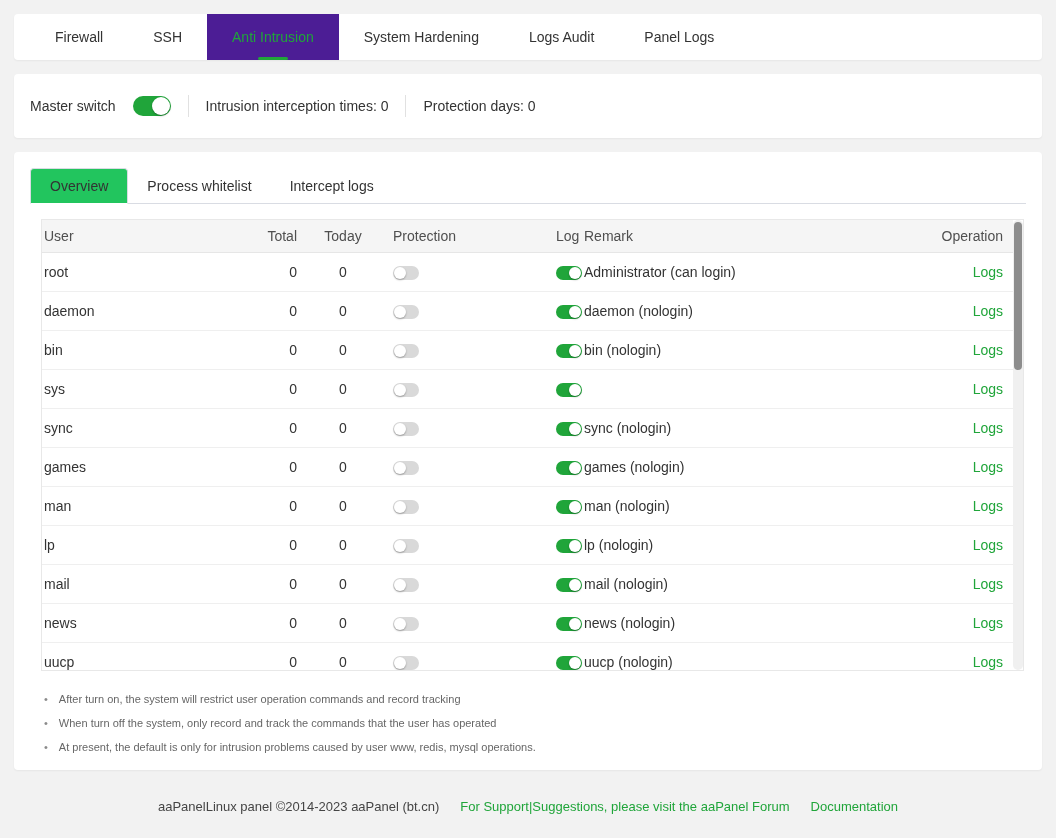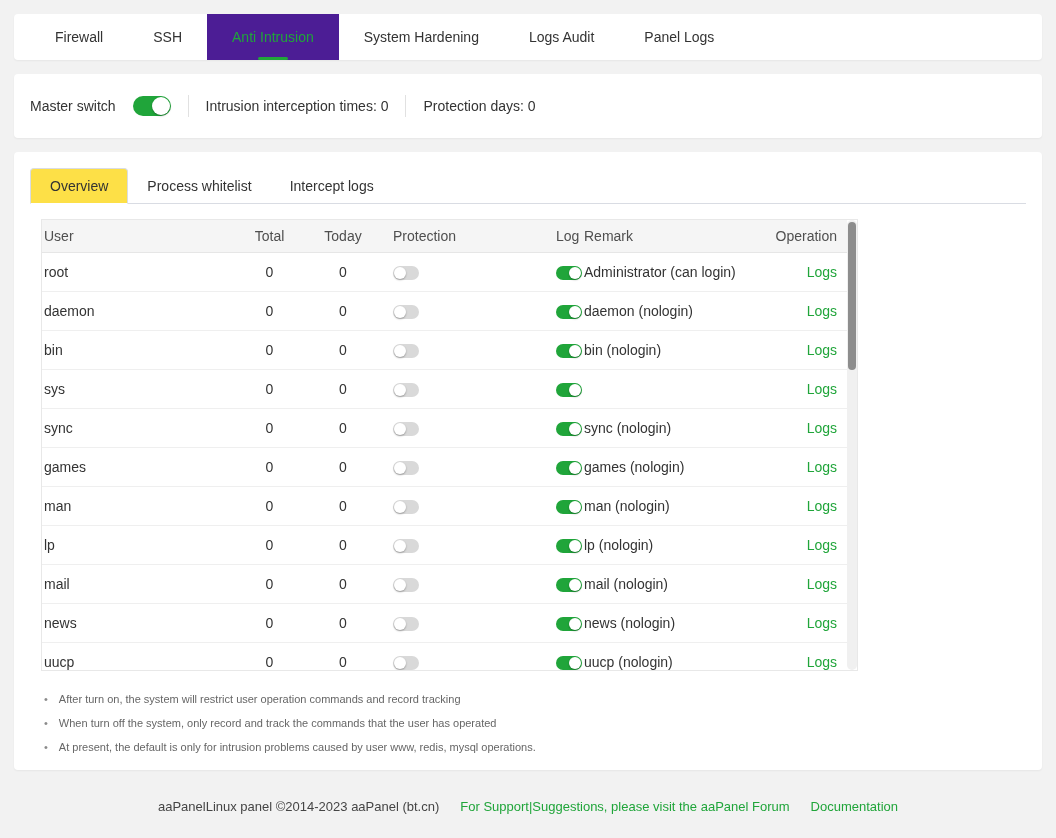--- a/index.html
+++ b/index.html
@@ -42,37 +42,37 @@
   .switch.on { background: var(--accent, #20a53a); }
   .switch.off { background: #d9d9d9; }
   .switch.on .knob { right: 1px; }
   .switch.off .knob { left: 1px; }
 
   
   .main { padding: 16px; height: 618px; }
   .inner-tabs { display: flex; align-items: stretch; height: 36px; border-bottom: 1px solid #d9dce3; }
   .inner-tab { padding: 0 19px; display: flex; align-items: center; cursor: pointer; }
   .inner-tab.active {
-    background: #fde047; border: 1px solid #d9dce3; border-bottom: 1px solid #fff;
+    background: #22c55e; border: 1px solid #d9dce3; border-bottom: 1px solid #fff;
     border-radius: 4px 4px 0 0; margin-bottom: -1px;
   }
 
   
-  .table-wrap { position: relative; margin: 15px 0 0 11px; width: 817px; height: 452px; border: 1px solid #e8e8e8; overflow: hidden; }
+  .table-wrap { position: relative; margin: 15px 0 0 11px; width: 983px; height: 452px; border: 1px solid #e8e8e8; overflow: hidden; }
   .thead, .trow {
     display: grid;
     grid-template-columns: 200px 55px 19px 54px 23px 123px 68px 1fr 92px;
     align-items: center;
     width: calc(100% - 10px);
   }
   .thead { height: 33px; background: #f5f5f5; border-bottom: 1px solid #e6e6e6; color: #4f4f4f; }
   .tbody { height: 418px; overflow: hidden; }
   .trow { height: 39px; border-bottom: 1px solid #efefef; background: #fff; }
   .c-user { grid-column: 1; padding-left: 2px; }
-  .c-total { grid-column: 2; text-align: center; }
+  .c-total { grid-column: 2; text-align: right; }
   .c-today { grid-column: 4; text-align: center; }
   .c-prot { grid-column: 6; }
   .c-log { grid-column: 7; margin-left: 40px; }
   .c-remark { grid-column: 8; }
   .c-op { grid-column: 9; text-align: right; padding-right: 10px; }
   .c-op a { color: var(--accent, #20a53a); text-decoration: none; cursor: pointer; }
 
   
   .sb { position: absolute; top: 0; right: 0; width: 10px; height: 450px; background: #f0f0f0; border-radius: 5px; }
   .sb .thumb { position: absolute; top: 2px; left: 1px; width: 8px; height: 148px; background: #8d8d8d; border-radius: 4px; }

